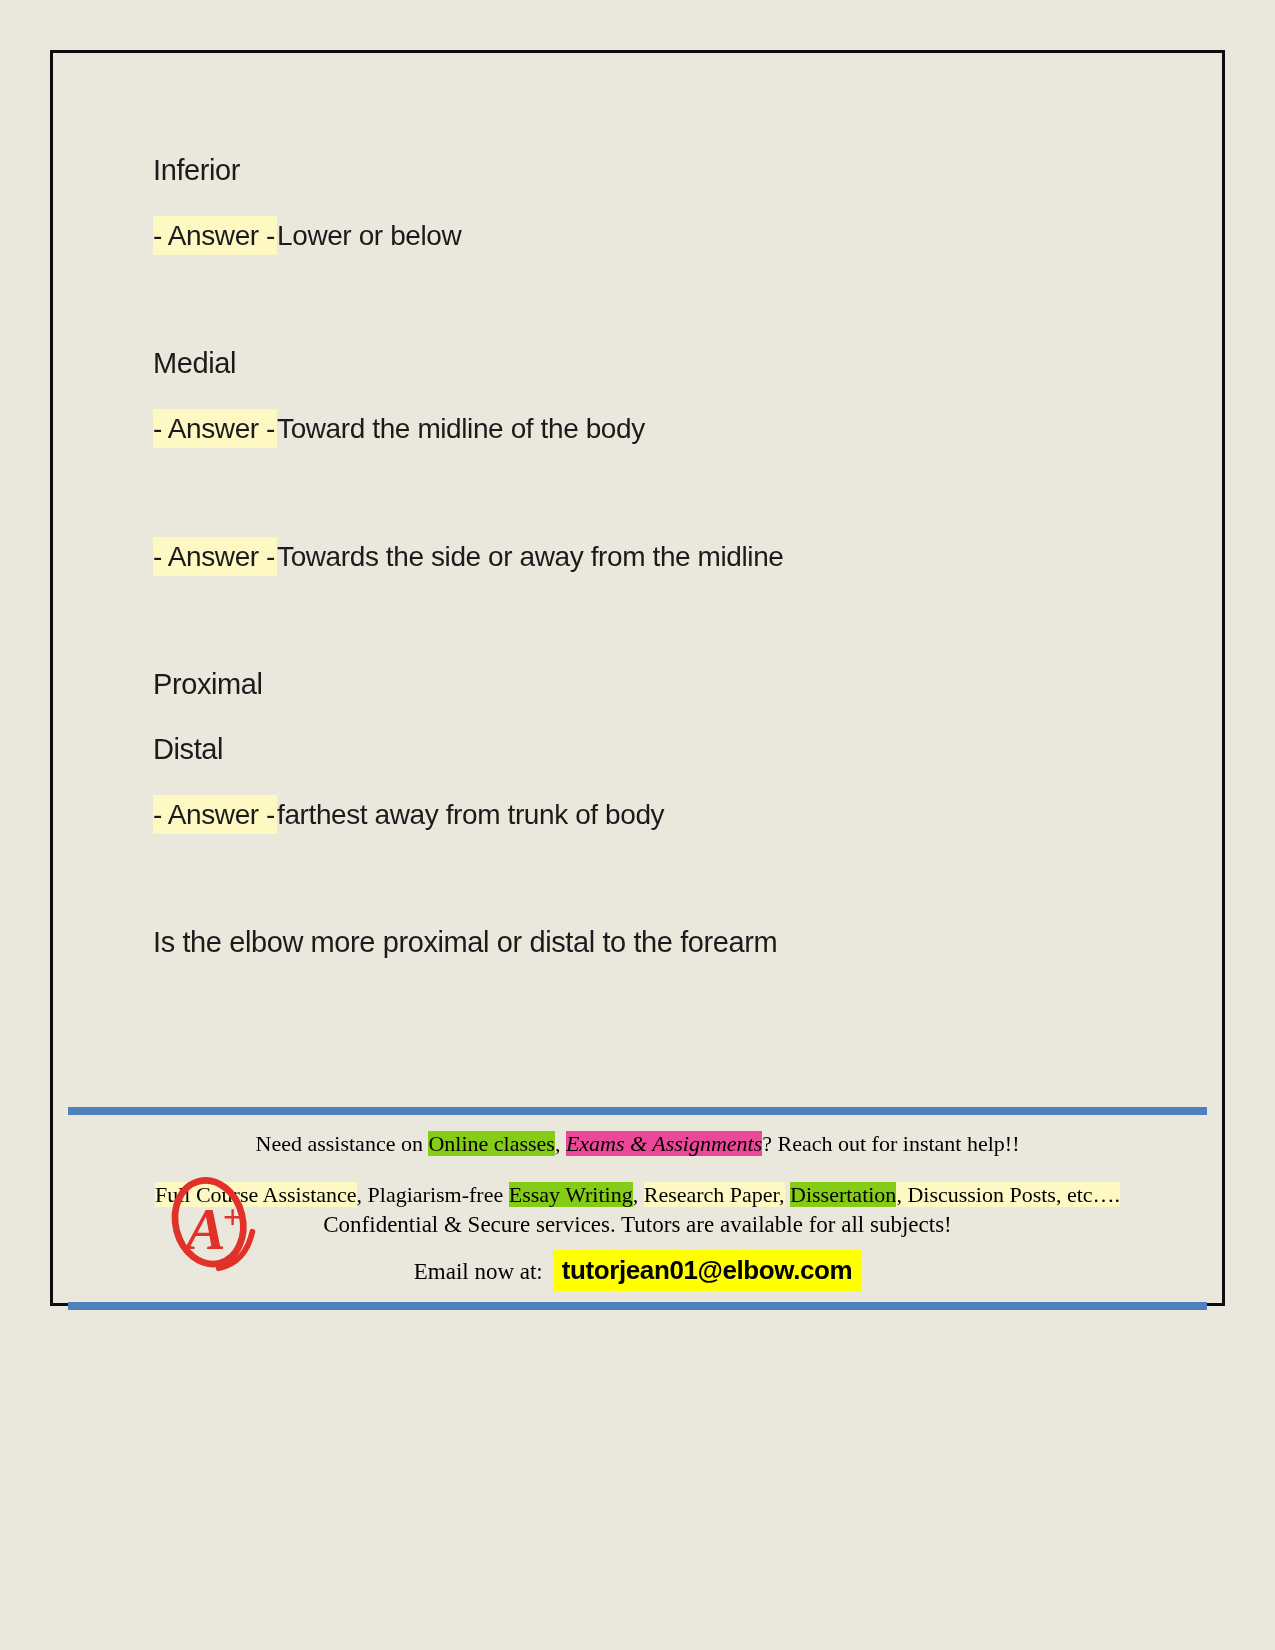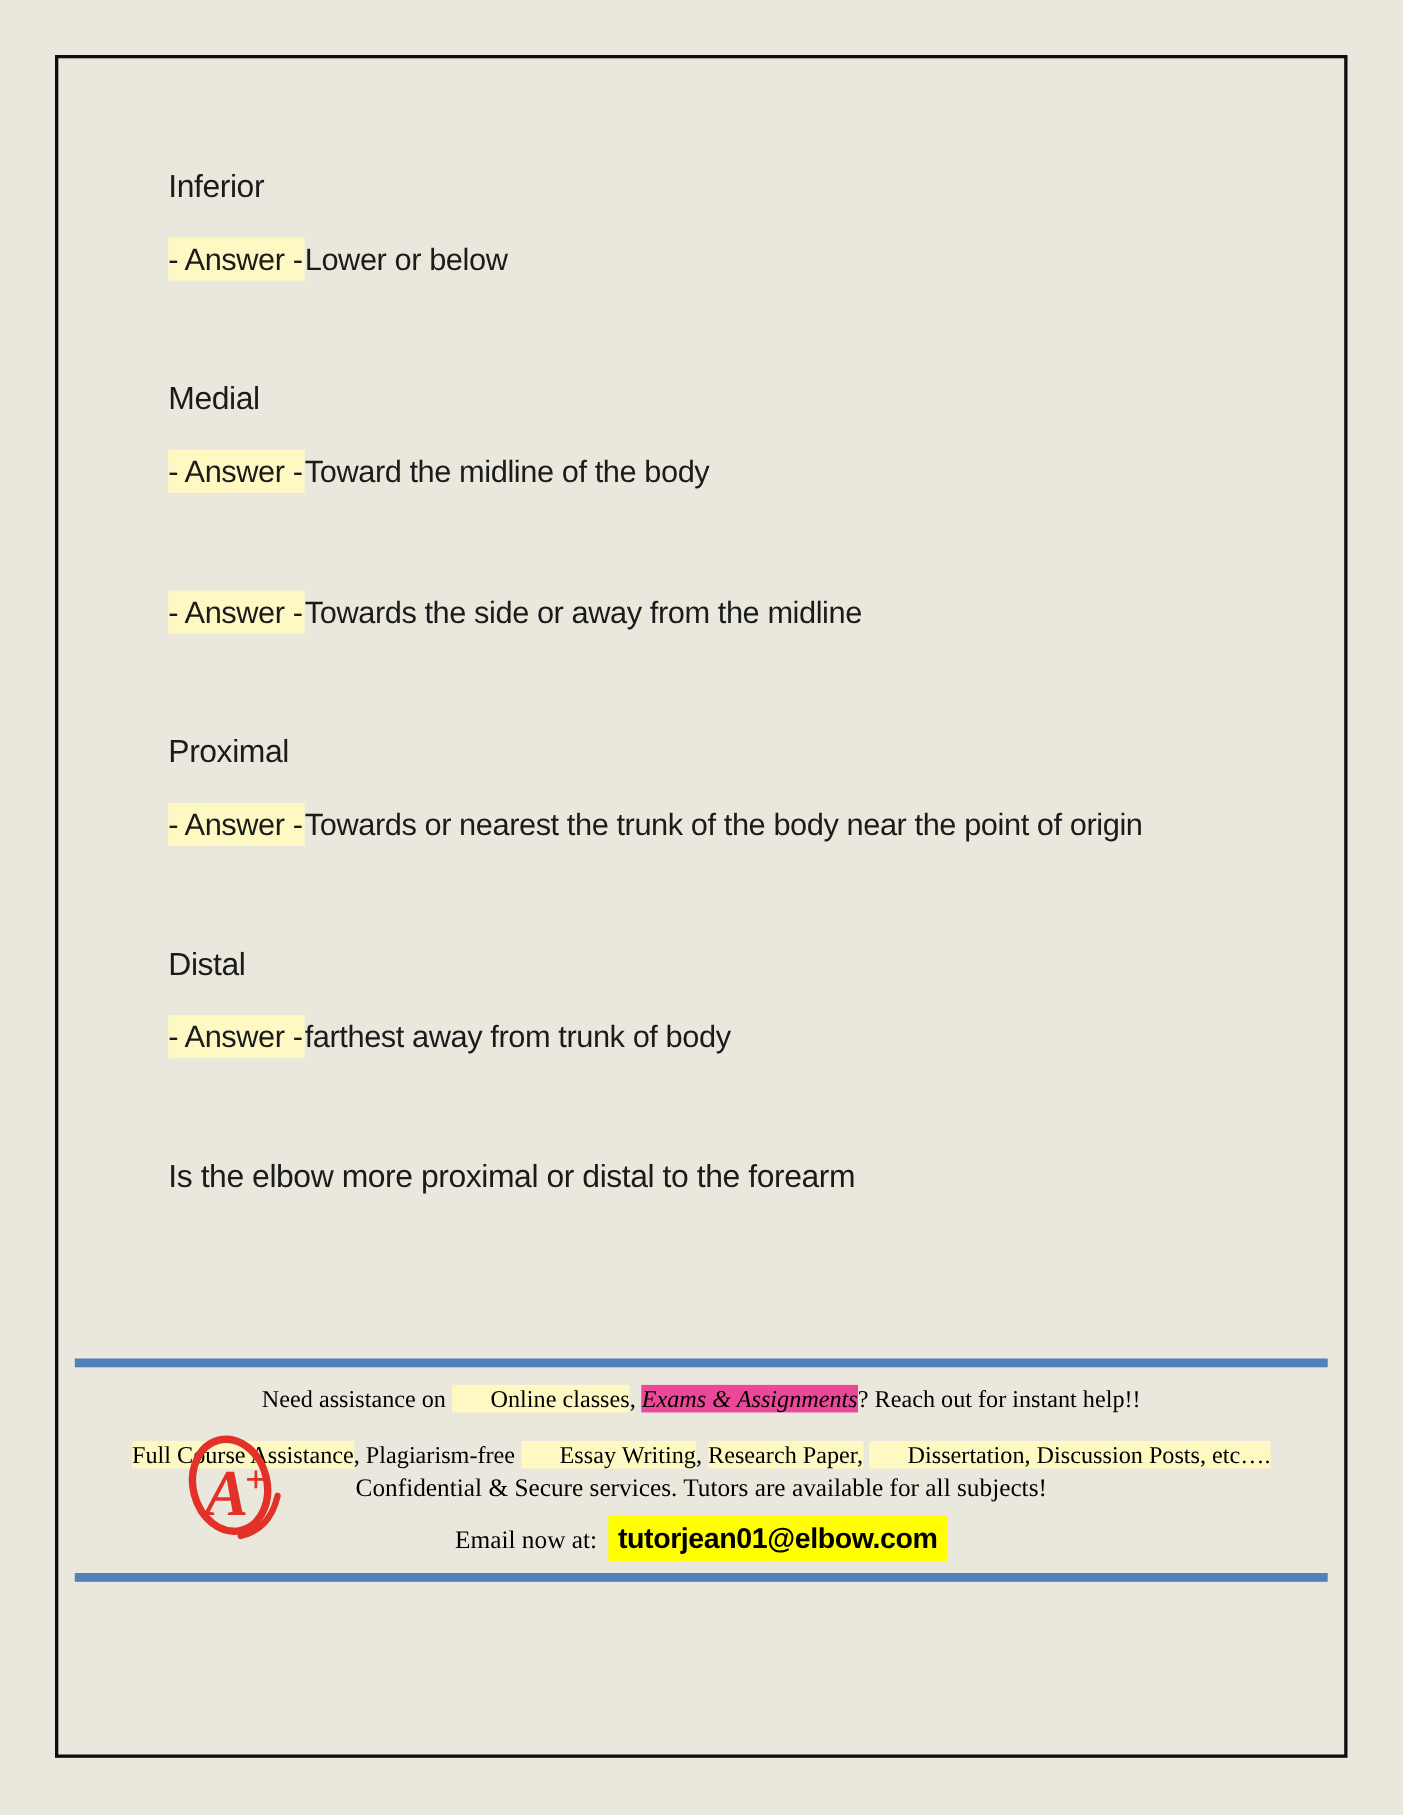--- a/index.html
+++ b/index.html
@@ -5,21 +5,21 @@
   * { margin: 0; padding: 0; box-sizing: border-box; }
   html, body {
     width: 1275px; height: 1650px;
     background: #eae8dc;
     font-family: "Liberation Sans", sans-serif;
     overflow: hidden;
   }
   .page {
     position: absolute;
     left: 50px; top: 50px;
-    width: 1175px; height: 1548px;
+    width: 1175px; height: 1256px;
     border: 3px solid #0d0d0d;
     background: #eae8dc;
   }
   .content {
     padding: 95px 60px 0 100px;
     color: #1b1b1b;
   }
   .term {
     font-size: 29px;
     line-height: 45px;
@@ -27,21 +27,21 @@
     letter-spacing: -0.4px;
   }
   .answer {
     font-size: 28px;
     line-height: 45px;
     margin-bottom: 83px;
     letter-spacing: -0.4px;
     max-width: 940px;
   }
   .hl-yellow { background: #fef9c3; }
-  .hl-cyan   { background: #fef9c3; padding-left: 35px; }
+  .hl-cyan   { background: #84cc16; }
   .hl-green  { background: #ec4899; font-style: italic; }
   .answer .hl-yellow { padding: 4px 2px 4px 0; }
   .question {
     font-size: 29px;
     line-height: 45px;
     letter-spacing: -0.4px;
   }
   .footer { position: relative; }
   .blue-rule {
     height: 8px;
@@ -99,21 +99,20 @@
 
     <div class="term">Inferior</div>
     <div class="answer"><span class="hl-yellow">- Answer -</span><span>Lower or below</span></div>
 
     <div class="term">Medial</div>
     <div class="answer"><span class="hl-yellow">- Answer -</span><span>Toward the midline of the body</span></div>
 
     <div class="answer"><span class="hl-yellow">- Answer -</span><span>Towards the side or away from the midline</span></div>
 
     <div class="term">Proximal</div>
-    <div class="answer"><span class="hl-yellow">- Answer -</span><span>Towards or nearest the trunk of the body near the point of origin</span></div>
 
     <div class="term">Distal</div>
     <div class="answer"><span class="hl-yellow">- Answer -</span><span>farthest away from trunk of body</span></div>
 
     <div class="question">Is the elbow more proximal or distal to the forearm</div>
   </div>
 
   <div class="footer">
     <div class="blue-rule rule-top"></div>
 

